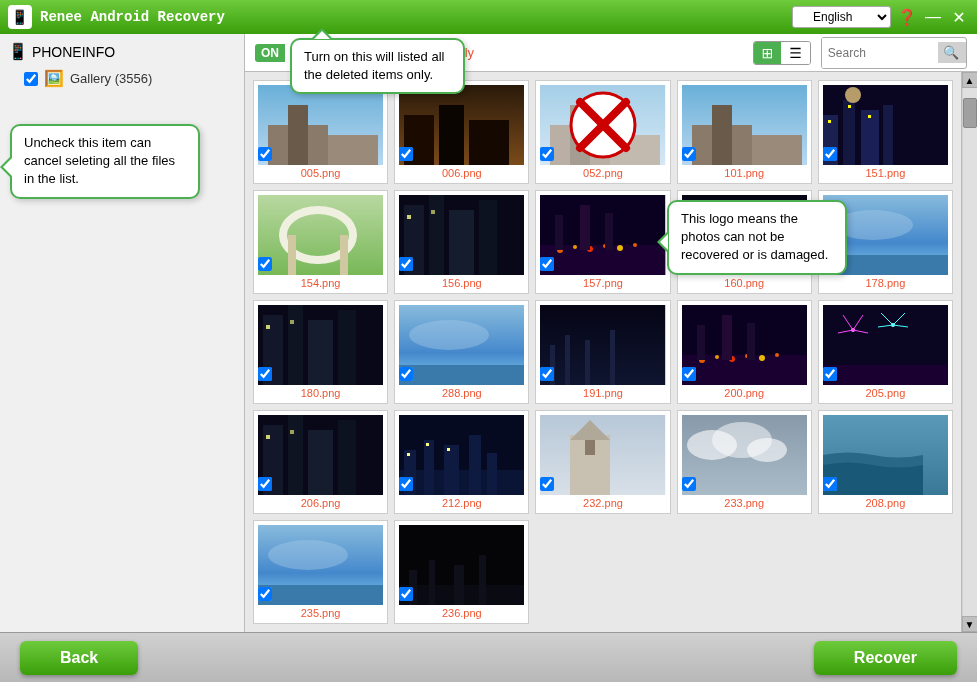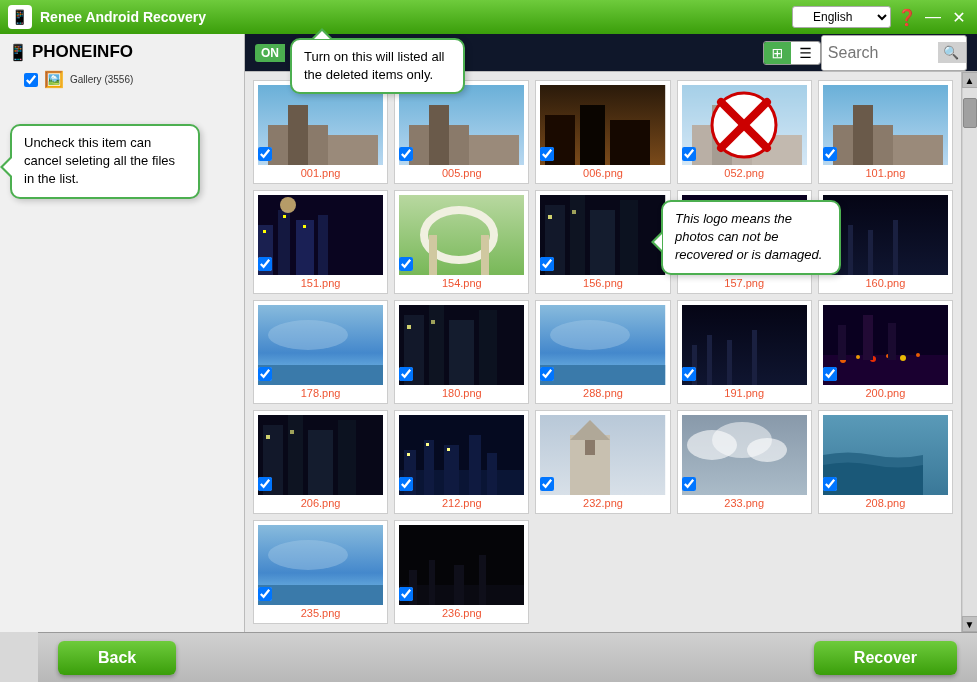--- a/index.html
+++ b/index.html
@@ -28,20 +28,21 @@
       border-radius: 4px;
       margin-right: 8px;
       display: flex; align-items: center; justify-content: center;
       font-size: 14px;
     }
     #titlebar .app-title {
       color: white;
       font-size: 14px;
       font-weight: bold;
       flex: 1;
+      font-family: Liberation Mono, monospace;
     }
     #titlebar .title-controls {
       display: flex; align-items: center; gap: 6px;
     }
     #titlebar .lang-select {
       padding: 2px 16px;
       font-size: 12px;
       border: 1px solid #aaa;
       border-radius: 3px;
       background: white;
@@ -73,38 +74,38 @@
       display: flex;
       align-items: center;
       padding: 4px 8px;
       cursor: pointer;
       gap: 4px;
     }
     .sidebar-phone-item .phone-icon {
       font-size: 16px;
     }
     .sidebar-phone-label {
-      font-weight: bold;
-      font-size: 17px;
+      font-weight: normal;
+      font-size: 14px;
     }
     .sidebar-gallery-item {
       display: flex;
       align-items: center;
       padding: 4px 8px 4px 24px;
       cursor: pointer;
       gap: 6px;
     }
     .sidebar-gallery-item input[type="checkbox"] {
       width: 14px; height: 14px;
     }
     .gallery-icon {
       font-size: 16px;
     }
     .gallery-label {
-      font-size: 10px;
+      font-size: 13px;
       color: #333;
     }
 
     
     .balloon {
       position: absolute;
       background: white;
       border: 2px solid #4caf50;
       border-radius: 10px;
       padding: 8px 12px;
@@ -136,26 +137,26 @@
     #content-area {
       flex: 1;
       display: flex;
       flex-direction: column;
       background: #e8e8e8;
     }
 
     
     #toolbar {
       height: 38px;
-      background: #0f172a;
+      background: #ffffff;
       border-bottom: 1px solid #bbb;
       display: flex;
       align-items: center;
       padding: 0 10px;
-      gap: 0;
+      gap: 10px;
     }
     .toggle-switch {
       display: flex;
       align-items: center;
       gap: 6px;
     }
     .toggle-label-on {
       background: #4caf50;
       color: white;
       padding: 2px 6px;
@@ -206,21 +207,21 @@
       align-items: center;
       border: 1px solid #aaa;
       border-radius: 3px;
       background: white;
       overflow: hidden;
     }
     .search-input {
       border: none;
       outline: none;
       padding: 8px 6px;
-      font-size: 16px;
+      font-size: 12px;
       width: 116px;
     }
     .search-btn {
       background: #d0d0d0;
       border: none;
       padding: 3px 6px;
       cursor: pointer;
       font-size: 13px;
     }
 
@@ -316,21 +317,20 @@
 
     
     #bottombar {
       height: 50px;
       background: linear-gradient(to bottom, #d0d0d0, #b8b8b8);
       border-top: 1px solid #999;
       display: flex;
       align-items: center;
       padding: 16px 20px;
       justify-content: space-between;
-      margin-left: 38px;
     }
     .bottom-btn {
       background: linear-gradient(to bottom, #6ecb3c, #3a9e0a);
       color: white;
       border: none;
       border-radius: 6px;
       padding: 8px 40px;
       font-size: 16px;
       font-weight: bold;
       cursor: pointer;
@@ -398,38 +398,20 @@
       <div class="search-box">
         <input type="text" class="search-input" placeholder="Search" style="">
         <button class="search-btn">🔍</button>
       </div>
     </div>
 
     <div style="display:flex; flex:1; overflow:hidden; position:relative;">
       <div id="gallery-area" style="flex:1; overflow-y:scroll;">
         <div class="gallery-grid" id="gallery-grid">
 
-        <div class="gallery-item">
-              <div class="gallery-item-thumb">
-                <svg width="100%" height="80" xmlns="http://www.w3.org/2000/svg">
-                  <defs>
-                    <linearGradient id="sky1" x1="0" y1="0" x2="0" y2="1">
-                      <stop offset="0%" stop-color="#6ab0d8"></stop>
-                      <stop offset="100%" stop-color="#b8d8f0"></stop>
-                    </linearGradient>
-                  </defs>
-                  <rect width="100%" height="80" fill="url(#sky1)"></rect>
-                  <rect x="10" y="40" width="60" height="40" fill="#8a7a6a"></rect>
-                  <rect x="30" y="20" width="20" height="60" fill="#6a5a4a"></rect>
-                  <rect x="70" y="50" width="50" height="30" fill="#9a8a7a"></rect>
-                </svg>
-              </div>
-              <input type="checkbox" class="gallery-item-checkbox" checked="" style="position: absolute; left: 4px; bottom: 22px;">
-              <div class="gallery-item-name">001.png</div>
-            </div>
             <div class="gallery-item">
               <div class="gallery-item-thumb">
                 <svg width="100%" height="80" xmlns="http://www.w3.org/2000/svg">
                   <defs>
                     <linearGradient id="sky1" x1="0" y1="0" x2="0" y2="1">
                       <stop offset="0%" stop-color="#6ab0d8"></stop>
                       <stop offset="100%" stop-color="#b8d8f0"></stop>
                     </linearGradient>
                   </defs>
                   <rect width="100%" height="80" fill="url(#sky1)"></rect>
@@ -675,20 +657,40 @@
                   <rect x="40" y="10" width="10" height="45" fill="#220a35"></rect>
                   <rect x="65" y="18" width="8" height="37" fill="#1a0a30"></rect>
                 </svg>
               </div>
               <input type="checkbox" class="gallery-item-checkbox" checked="" style="position: absolute; left: 4px; bottom: 22px;">
               <div class="gallery-item-name">200.png</div>
             </div>
             <div class="gallery-item">
               <div class="gallery-item-thumb">
                 <svg width="100%" height="80" xmlns="http://www.w3.org/2000/svg">
+                  <rect width="100%" height="80" fill="#0a0520"></rect>
+                  <circle cx="30" cy="25" r="2" fill="#ff88ff"></circle>
+                  <line x1="30" y1="25" x2="20" y2="10" stroke="#ff44ff" stroke-width="1"></line>
+                  <line x1="30" y1="25" x2="40" y2="10" stroke="#ff44ff" stroke-width="1"></line>
+                  <line x1="30" y1="25" x2="15" y2="28" stroke="#ff44ff" stroke-width="1"></line>
+                  <line x1="30" y1="25" x2="45" y2="28" stroke="#ff44ff" stroke-width="1"></line>
+                  <circle cx="70" cy="20" r="2" fill="#88ffff"></circle>
+                  <line x1="70" y1="20" x2="58" y2="8" stroke="#44ffff" stroke-width="1"></line>
+                  <line x1="70" y1="20" x2="82" y2="8" stroke="#44ffff" stroke-width="1"></line>
+                  <line x1="70" y1="20" x2="55" y2="22" stroke="#44ffff" stroke-width="1"></line>
+                  <line x1="70" y1="20" x2="85" y2="22" stroke="#44ffff" stroke-width="1"></line>
+                  <rect x="0" y="60" width="100%" height="20" fill="#1a0030"></rect>
+                </svg>
+              </div>
+              <input type="checkbox" class="gallery-item-checkbox" checked="" style="position: absolute; left: 4px; bottom: 22px;">
+              <div class="gallery-item-name">205.png</div>
+            </div>
+            <div class="gallery-item">
+              <div class="gallery-item-thumb">
+                <svg width="100%" height="80" xmlns="http://www.w3.org/2000/svg">
                   <rect width="100%" height="80" fill="#080818"></rect>
                   <rect x="5" y="10" width="20" height="70" fill="#12182a"></rect>
                   <rect x="30" y="0" width="15" height="80" fill="#0e1422"></rect>
                   <rect x="50" y="15" width="25" height="65" fill="#141c2e"></rect>
                   <rect x="80" y="5" width="18" height="75" fill="#0c1220"></rect>
                   <rect x="8" y="20" width="4" height="4" fill="#ffff80" opacity="0.8"></rect>
                   <rect x="32" y="15" width="4" height="4" fill="#ffff80" opacity="0.6"></rect>
                 </svg>
               </div>
               <input type="checkbox" class="gallery-item-checkbox" checked="" style="position: absolute; left: 4px; bottom: 22px;">
@@ -801,21 +803,21 @@
       </div>
       <div id="scrollbar-area">
         <div class="scroll-arrow">▲</div>
         <div class="scroll-track">
           <div class="scroll-thumb"></div>
         </div>
         <div class="scroll-arrow">▼</div>
       </div>
     </div>
 
-    <div class="balloon" style="position:absolute; right:136px; top:200px; width:180px; z-index:200;font-style:italic;">
+    <div class="balloon" style="position:absolute; right:130px; top:200px; width:180px; z-index:200;">
       <div style="position:absolute; left:-12px; top:30px; width:0; height:0; border-top:10px solid transparent; border-bottom:10px solid transparent; border-right:10px solid #4caf50;"></div>
       <div style="position:absolute; left:-9px; top:32px; width:0; height:0; border-top:8px solid transparent; border-bottom:8px solid transparent; border-right:8px solid white;"></div>
       <span>This logo means the photos can not be recovered or is damaged.</span>
     </div>
   </div>
 </div>
 
 <div id="bottombar">
   <button class="bottom-btn">Back</button>
   <button class="bottom-btn">Recover</button>

